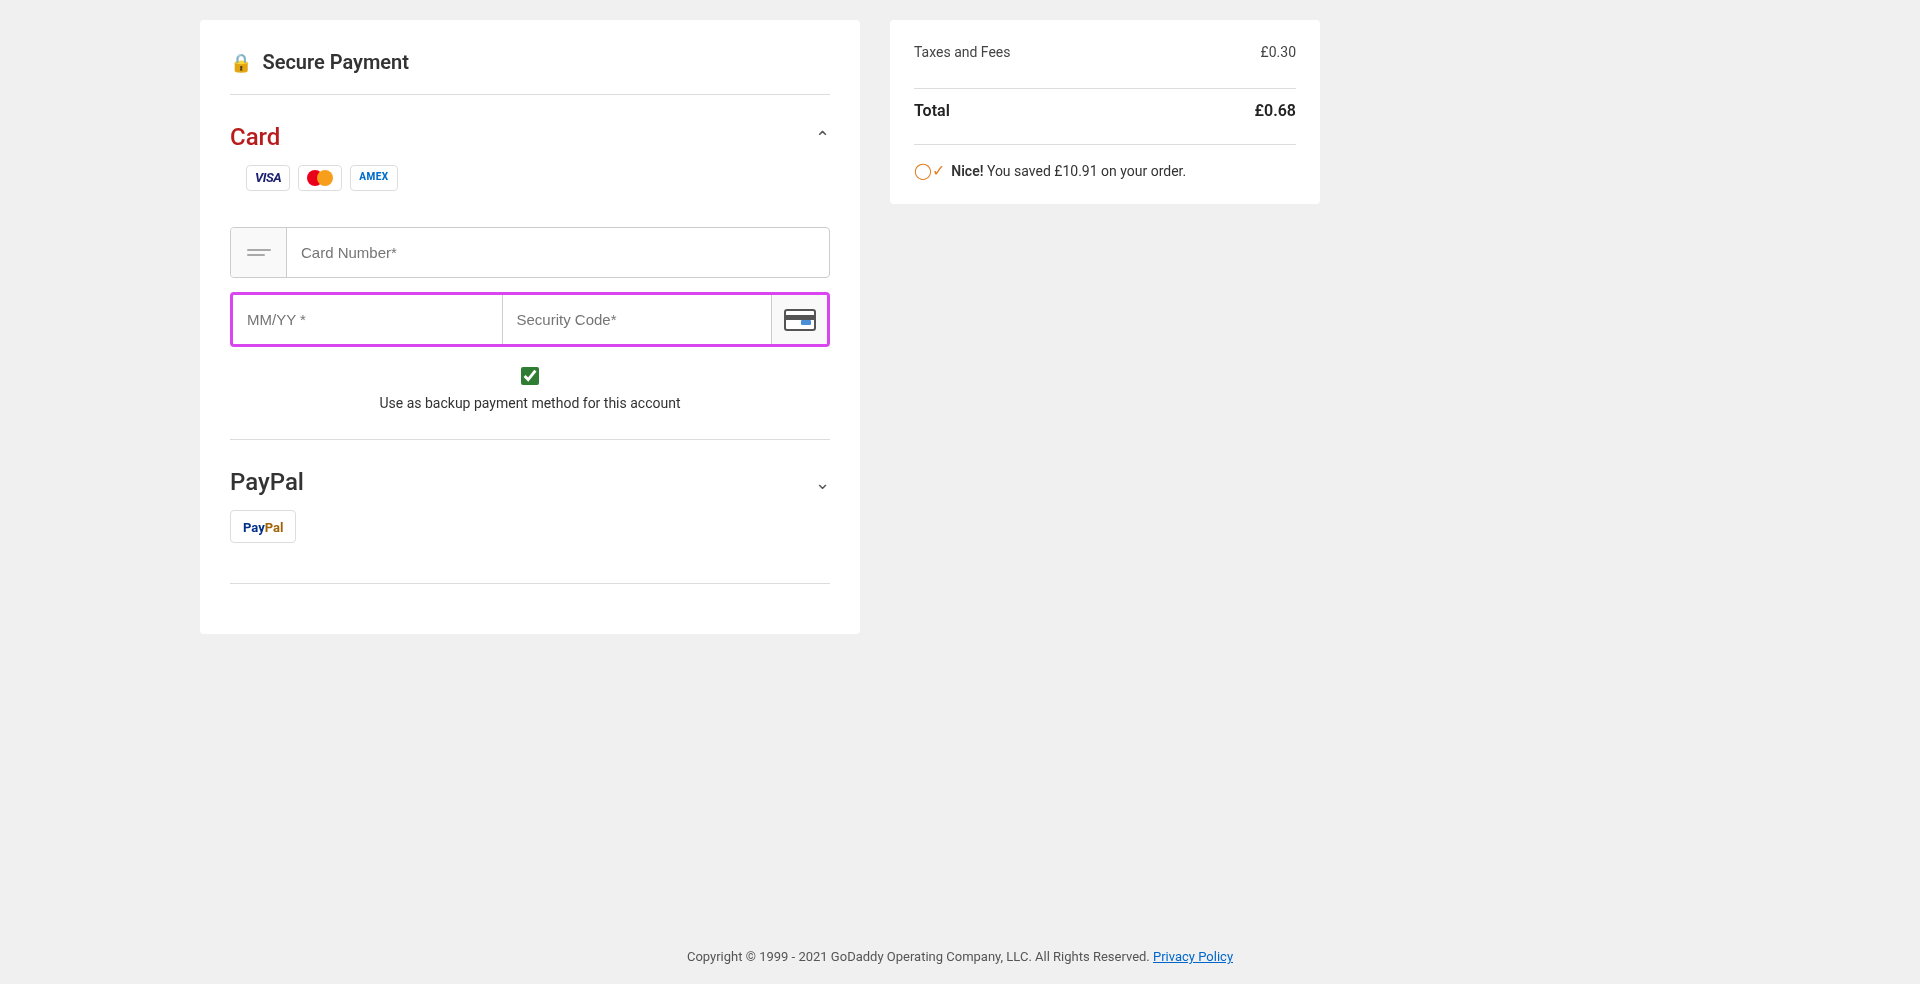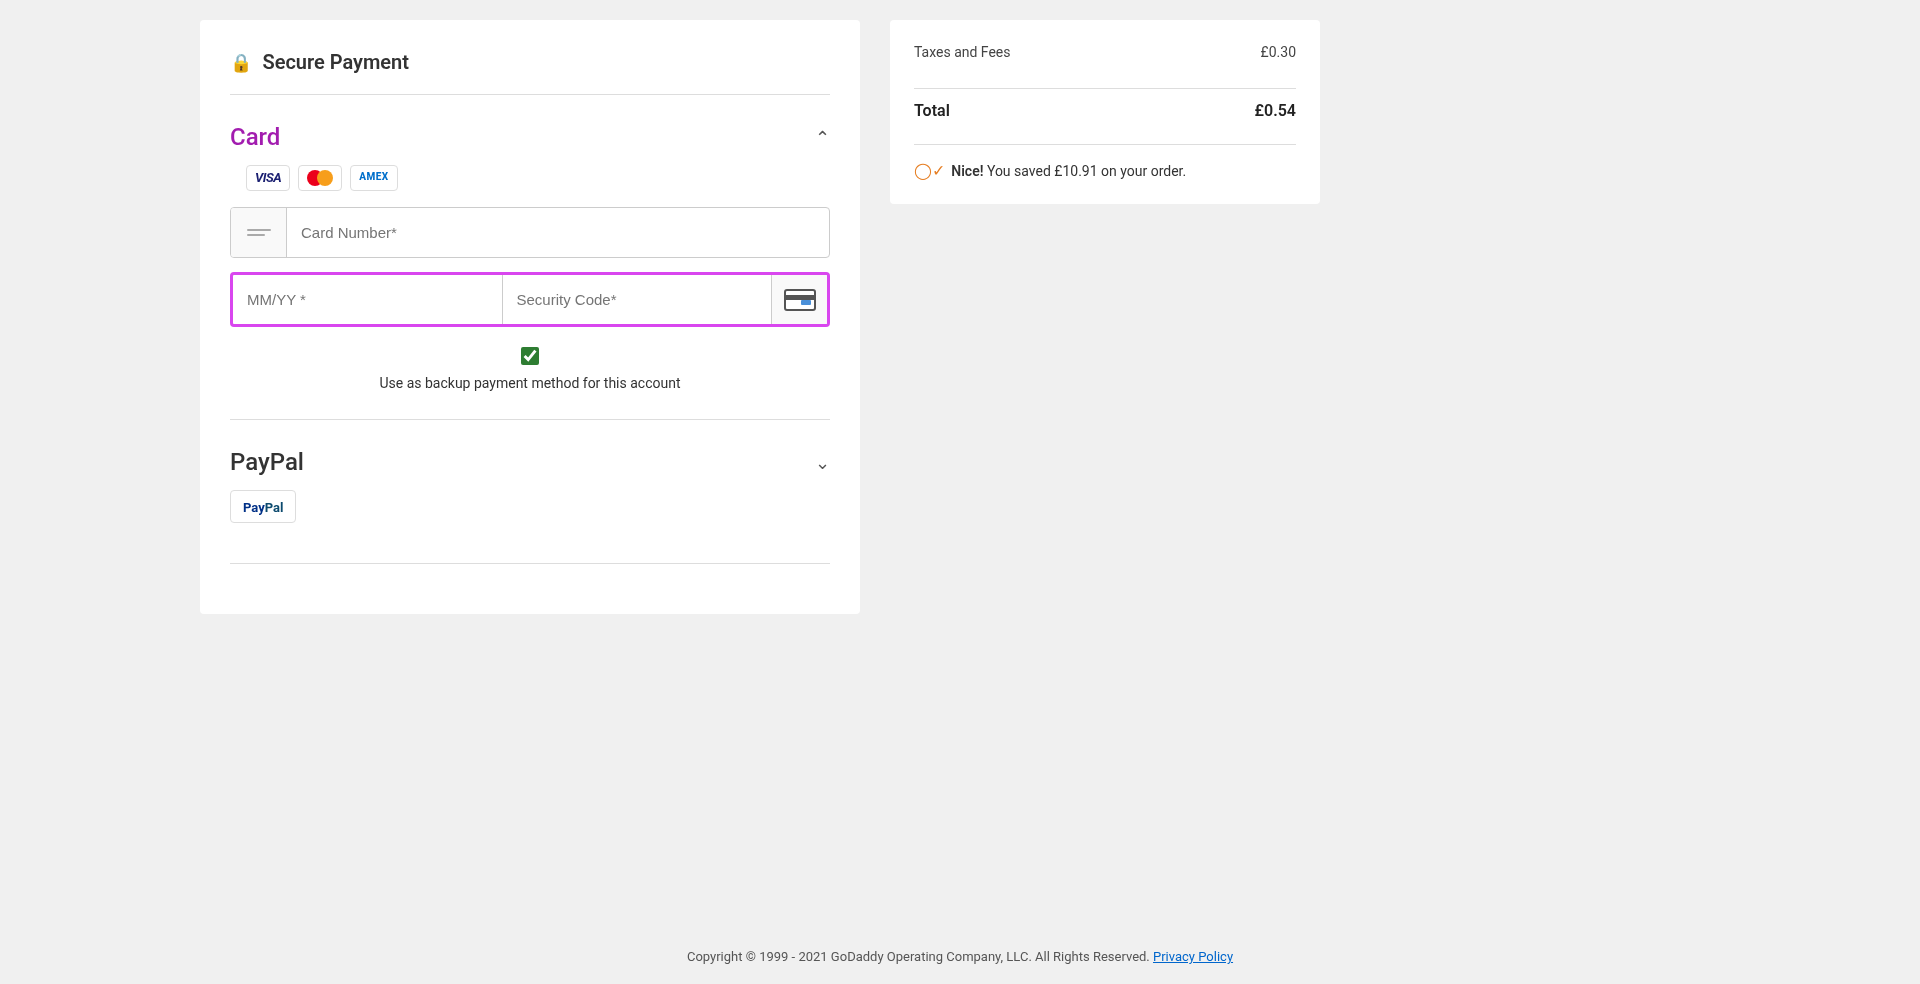--- a/index.html
+++ b/index.html
@@ -68,33 +68,33 @@
     .section-header {
       display: flex;
       justify-content: space-between;
       align-items: center;
       margin-bottom: 14px;
     }
 
     .section-title {
       font-size: 24px;
       font-weight: 500;
-      color: #a21caf;
+      color: #b91c1c;
     }
 
     .chevron-up {
       font-size: 18px;
       color: #555;
       cursor: pointer;
     }
 
     .card-logos {
       display: flex;
       gap: 8px;
-      margin-bottom: 16px;
+      margin-bottom: 36px;
       padding-left: 16px;
     }
 
     .card-logo {
       border: 1px solid #ddd;
       border-radius: 4px;
       padding: 4px 8px;
       font-size: 11px;
       font-weight: 700;
       background: #fff;
@@ -328,21 +328,21 @@
       display: inline-block;
       background: #fff;
     }
 
     .paypal-logo-text {
       font-size: 13px;
       font-weight: 700;
     }
 
     .paypal-logo-text .pp-blue { color: #003087; }
-    .paypal-logo-text .pp-light { color: #0c4a6e; }
+    .paypal-logo-text .pp-light { color: #a16207; }
 
     
     .summary-row {
       display: flex;
       justify-content: space-between;
       margin-bottom: 28px;
       font-size: 14px;
       color: #444;
     }
 
@@ -471,21 +471,21 @@
   <div class="right-panel">
     <div class="summary-row">
       <span>Taxes and Fees</span>
       <span>£0.30</span>
     </div>
 
     <hr class="summary-divider">
 
     <div class="total-row">
       <span>Total</span>
-      <span>£0.54</span>
+      <span>£0.68</span>
     </div>
 
     <hr class="summary-divider">
 
     <div class="savings-row">
       <span class="savings-icon">◯✓</span>
       <span class="savings-text">
         <strong>Nice!</strong>
         <span>You saved £10.91 on your order.</span>
       </span>

